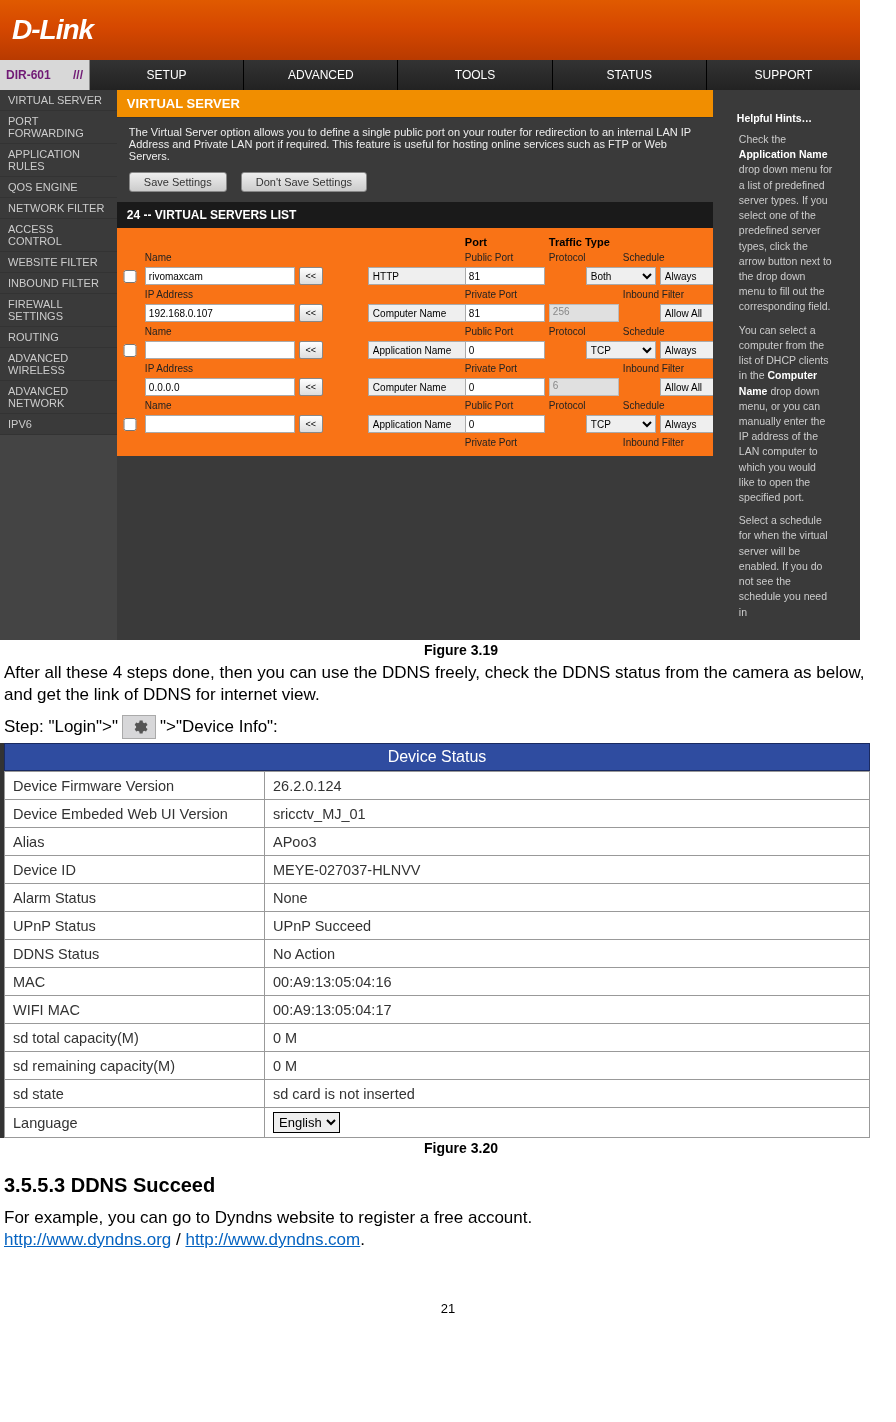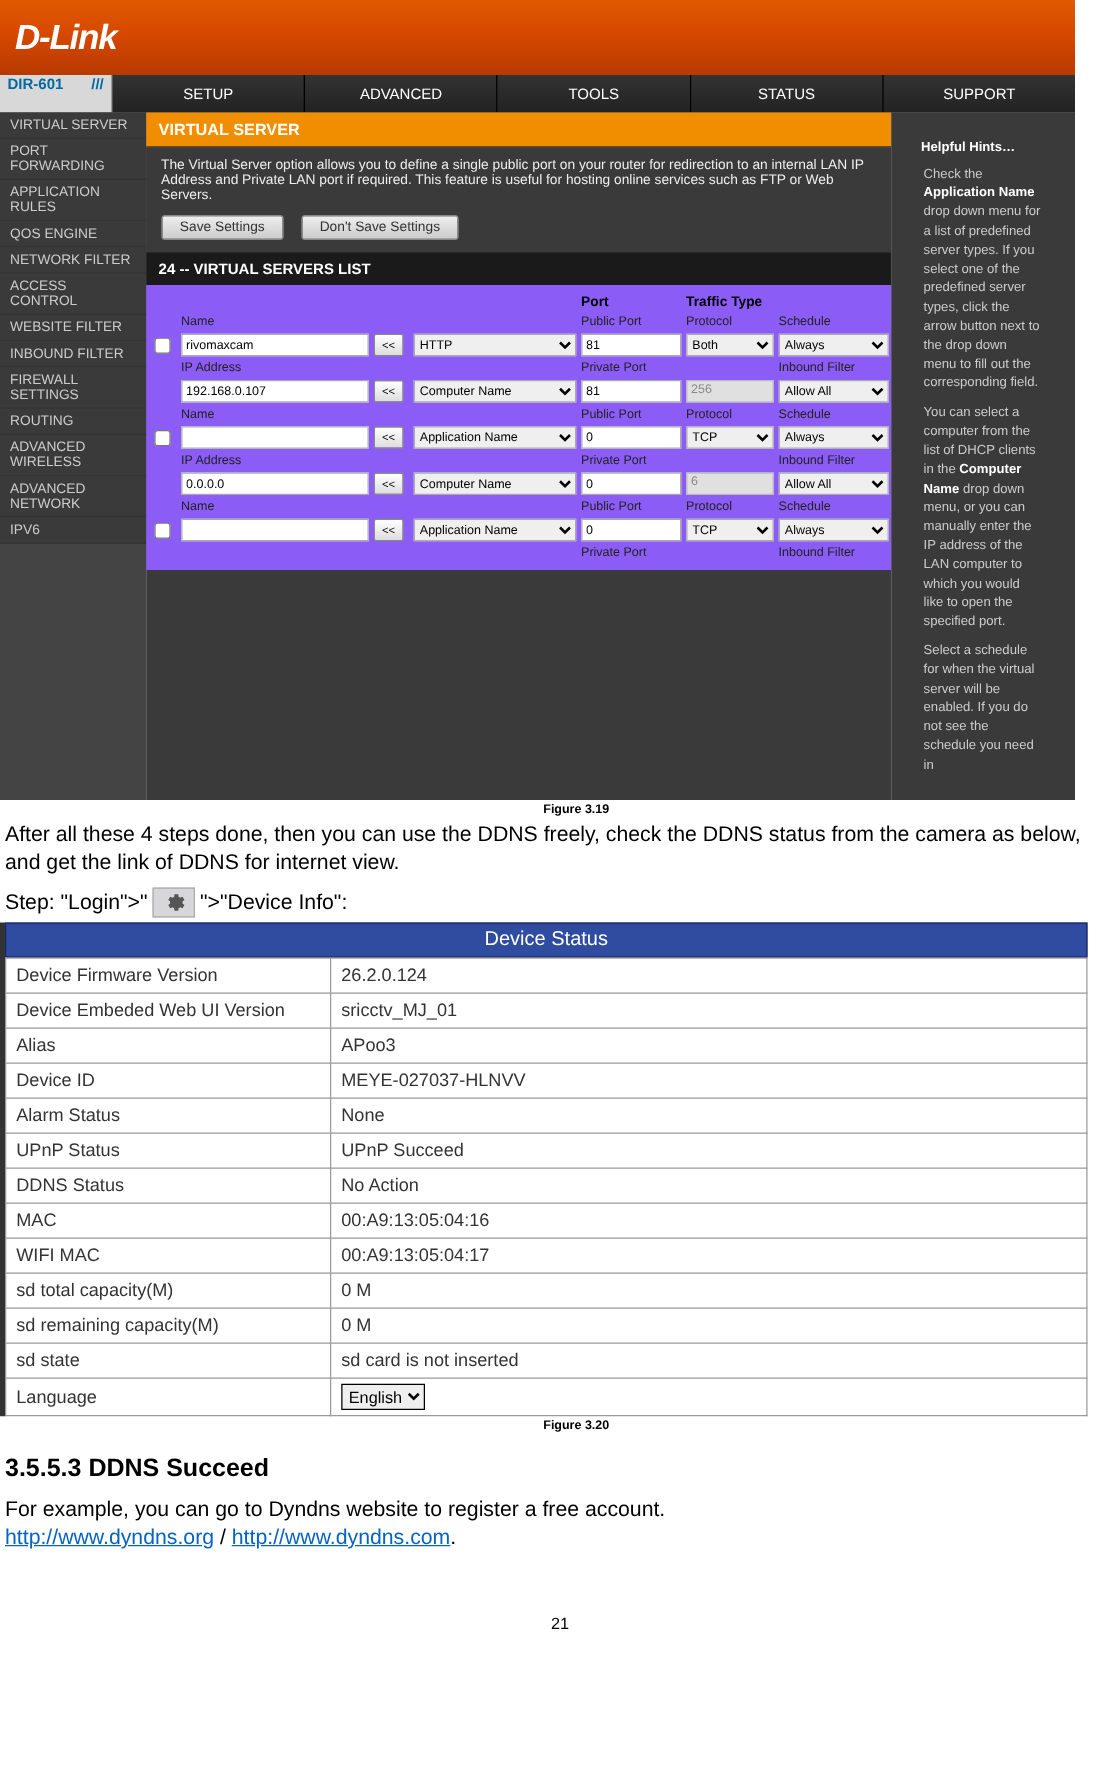--- a/index.html
+++ b/index.html
@@ -6,45 +6,45 @@
   body { font-family: Arial, Helvetica, sans-serif; font-size: 13px; color: #000; background: #fff; width: 896px; }
   
   .router { width: 860px; position: relative; border-radius: 21px; }
   .router-header {
     height: 60px;
     background: linear-gradient(to bottom, #e05a00 0%, #d64800 45%, #b83a00 100%);
     display: flex; align-items: center; padding-left: 12px;
   }
   .router-header .logo { font-weight: bold; font-size: 28px; color: #fff; font-style: italic; letter-spacing: -1px; }
   .nav-tabs { display: flex; background: #1a1a1a; font-size: 12px; }
-  .nav-tabs .model { width: 90px; background: #d8d8d8; color: #0369a1; display:flex; justify-content:space-between; padding:0 6px; height:30px; font-weight:bold; border-right:1px solid #888;}
+  .nav-tabs .model { width: 90px; background: #d8d8d8; color: #701a75; display:flex; align-items:center; justify-content:space-between; padding:0 6px; height:30px; font-weight:bold; border-right:1px solid #888;}
   .nav-tabs .tab { flex:1; text-align:center; color:#fff; font-weight:normal; height:30px; line-height:30px; border-right:1px solid #000; background: linear-gradient(#333,#222);}
   .nav-tabs .tab:last-child { border-right:none;}
   .router-body { display:flex; }
   .sidebar { width:135px; background:#444; }
   .sidebar .item { display:block; padding:4px 8px; color:#ccc; font-size:11px; border-bottom:1px solid #333; background:#3a3a3a;}
   .main { flex:1; background:#3a3a3a; padding:0; }
   .vs-title { background:#f18e00; color:#fff; font-weight:bold; padding:6px 10px; font-size:13px; border-bottom:1px solid #333;}
   .vs-desc { color:#eee; font-size:11px; padding:8px 12px 6px; background:#3a3a3a;}
   .vs-buttons { padding:4px 12px 10px; background:#3a3a3a; display:flex; gap:14px;}
   .vs-buttons button { background: linear-gradient(#eee,#ccc); border:1px solid #888; border-radius:3px; font-size:11px; padding:3px 14px; color:#333;}
   .vs-list-title { background:#1a1a1a; color:#fff; font-weight:bold; padding:6px 10px; font-size:12px;}
-  .vs-list { background:#8b5cf6; padding:6px 2px;}
+  .vs-list { background:#f97316; padding:6px 2px;}
   .vs-row { display:grid; grid-template-columns: 22px 150px 28px 130px 80px 70px 88px; gap:4px; padding:2px 0; align-items:center;}
   .vs-row.header-row { font-weight:bold; font-size:11px;}
   .vs-row label { font-size:10px; color:#222;}
   .vs-row input[type=text] { width:100%; font-size:10px; padding:1px 3px; border:1px solid #aaa; height:18px;}
   .vs-row .arrowbtn { width:24px; height:18px; font-size:9px; border:1px solid #888; background:linear-gradient(#fff,#ddd); border-radius:2px;}
-  .vs-row select { width:100%; font-size:10px; height:18px; border:1px solid #aaa;}
+  .vs-row select { width:100%; font-size:10px; height:18px; border:1px solid #aaa;margin-left:37px;}
   .vs-row .disabled-box { background:#e0e0e0; border:1px solid #bbb; height:18px; font-size:10px; padding:1px 3px; color:#888;}
   .hints { width:165px; background:#3a3a3a; color:#ccc; font-size:10.5px; padding:16px;}
   .hints .h-title { font-weight:bold; color:#fff; padding:6px 8px 4px;}
   .hints .h-body { padding:4px 10px; line-height:1.45;}
   .hints .h-body .strong { font-weight:bold; color:#fff;}
-  .caption { text-align:center; font-weight:bold; font-size:10px; margin:2px 16px 4px;padding-left:26px;}
+  .caption { text-align:center; font-weight:bold; font-size:14px; margin:2px 16px 4px;padding-left:26px;}
   .bodytext { font-size:17px; line-height:1.28; margin: 4px 4px 10px; }
   .step-line { font-size:17px; display:flex; align-items:center; gap:4px; margin:2px 4px 4px;}
   .gear-icon { display:inline-flex; width:34px; height:24px; background:#d7d7d9; border:1px solid #aaa; align-items:center; justify-content:center;}
   .gear-icon svg { width:18px; height:18px; fill:#555;}
 
   
   .device-status { width: 870px; border-left:4px solid #333; }
   .ds-title { background:#2f4ca0; color:#fff; text-align:center; font-size:16px; padding:4px 0; font-weight:500; border:1px solid #1a2a60;}
   .ds-table { width:100%; border-collapse:collapse;}
   .ds-table td { border:1px solid #999; padding:4px 8px; font-size:14.5px; color:#333; height:28px;}

